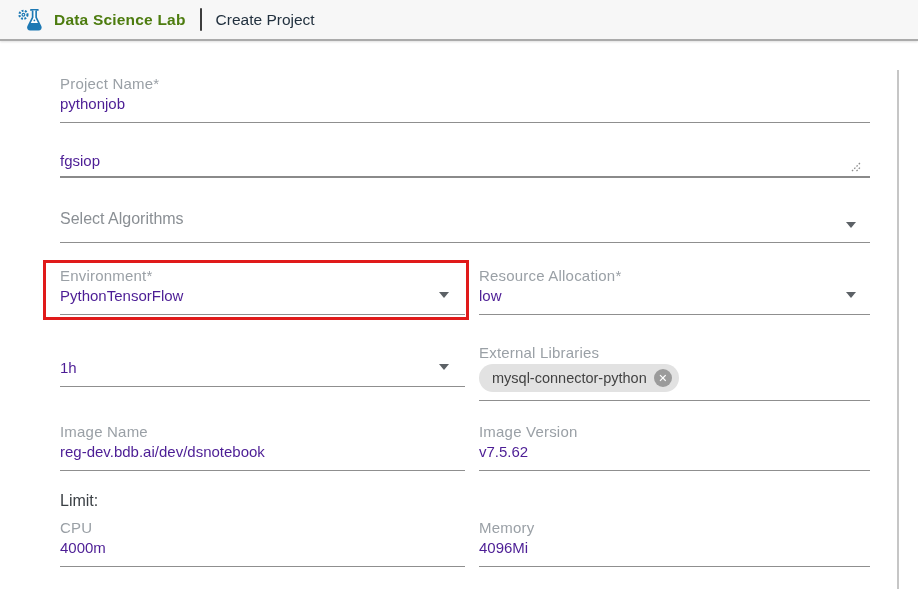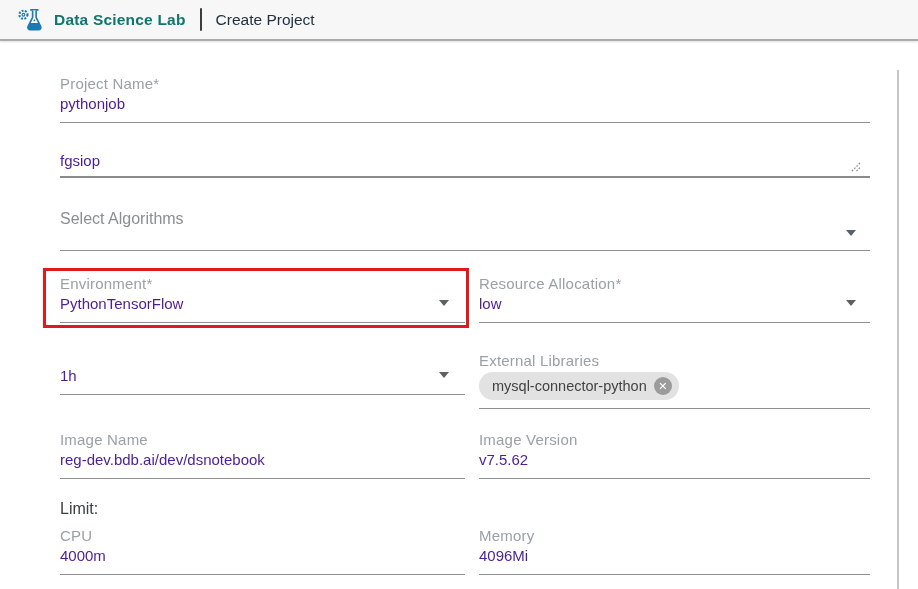--- a/index.html
+++ b/index.html
@@ -18,21 +18,21 @@
     border-bottom: 2px solid #ababab;
     box-shadow: 0 1px 2px rgba(0,0,0,0.12);
     display: flex;
     align-items: center;
     padding-left: 15px;
   }
   .logo { width: 30px; height: 30px; display: flex; align-items: center; justify-content: center; }
   .app-title {
     font-size: 15.5px;
     font-weight: bold;
-    color: #0f766e;
+    color: #4d7c0f;
     margin-left: 9px;
     letter-spacing: .2px;
   }
   .title-divider {
     width: 2px; height: 23px;
     background: #3c3c3c;
     margin: 0 14px 0 14px;
     border-radius: 1px;
   }
   .page-title { font-size: 15.5px; color: #22313f; }
@@ -68,21 +68,21 @@
   .resize-handle {
     position: absolute;
     right: 8px; bottom: 6px;
     width: 12px; height: 12px;
     cursor: nwse-resize;
   }
 
   .select-field {
     position: relative;
     padding-top: 6px;
-    padding-bottom: 20px;
+    padding-bottom: 12px;
     margin-bottom: 26px;
     cursor: pointer;
   }
   .select-placeholder {
     font-size: 16px;
     color: #8a8f94;
     line-height: 22px;
   }
   .caret {
     position: absolute;

